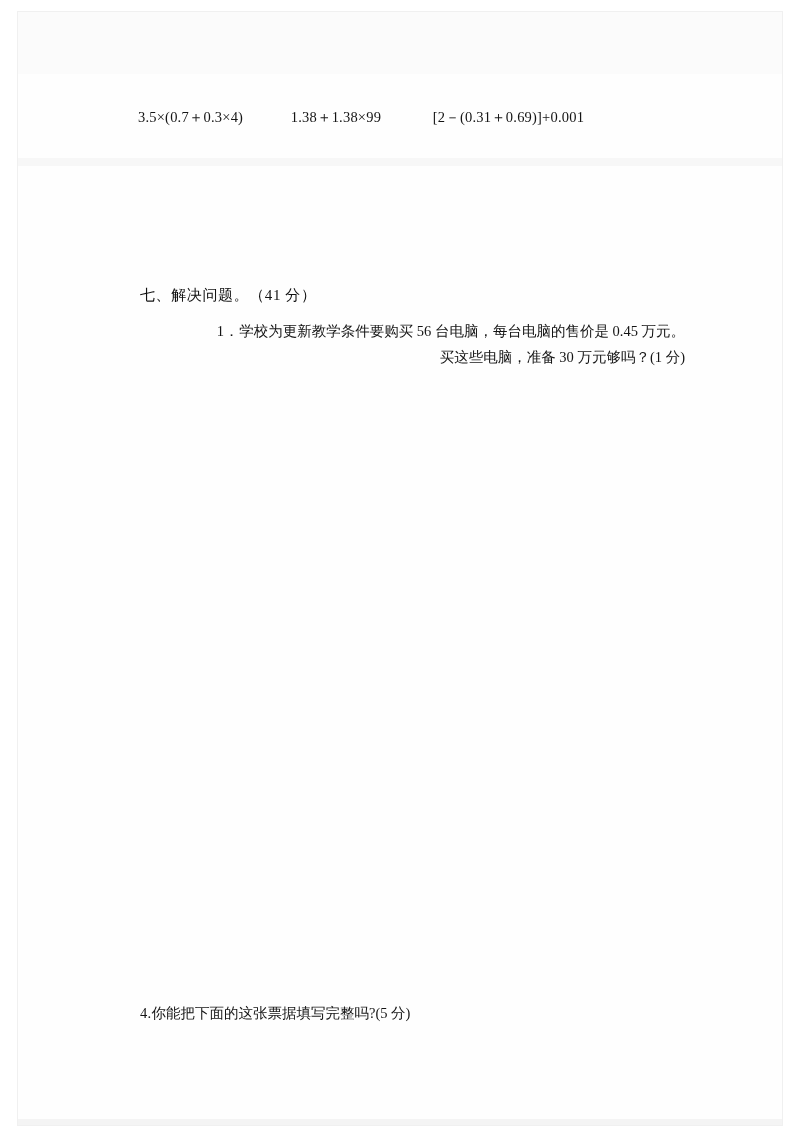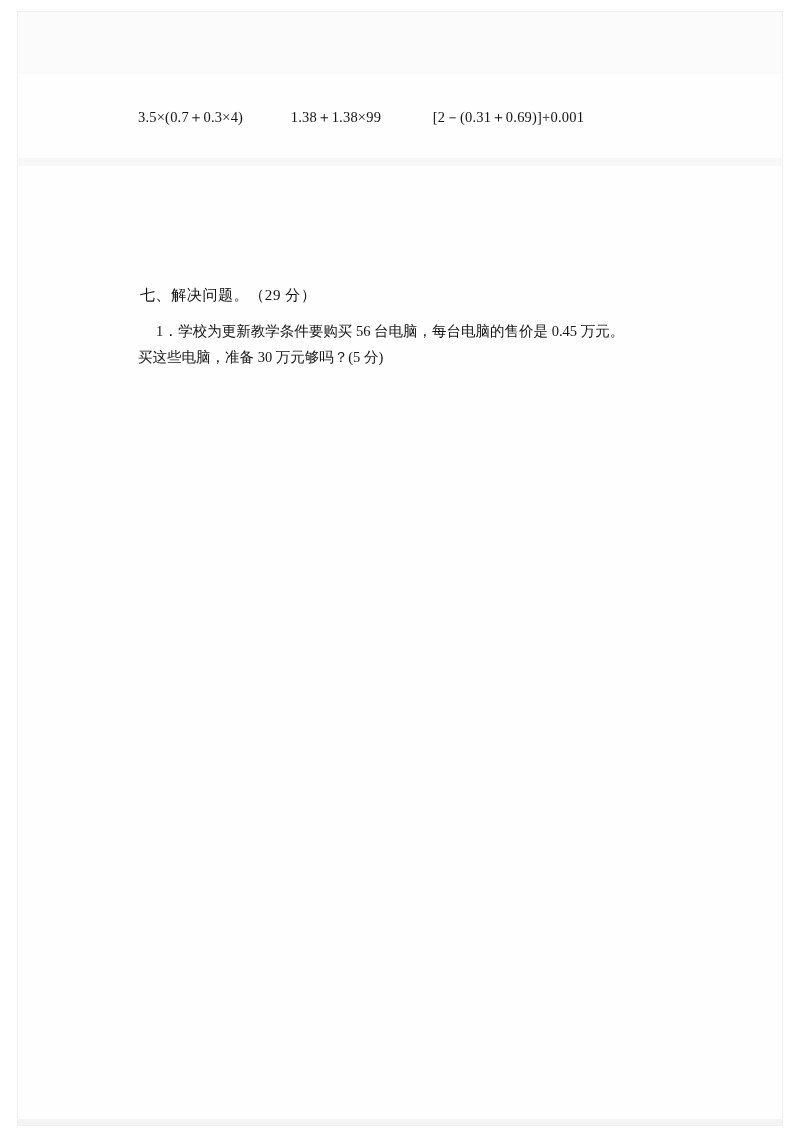--- a/index.html
+++ b/index.html
@@ -83,21 +83,21 @@
     color: #111;
   }
 
   
   .question {
     position: absolute;
     font-size: 14.5px;
     line-height: 26px;
     color: #141414;
   }
-  .q1 { left: 140px; top: 318px; width: 545px; text-indent: 0; }
+  .q1 { left: 140px; top: 318px; width: 545px; text-indent: 0; text-align: right; }
   .q1 .line2 { display: block; margin-left: -2px; }
 
   .q2 { left: 140px; top: 545px; width: 546px; }
   .q3 { left: 140px; top: 770px; width: 546px; }
   .q4 { left: 140px; top: 1000px; width: 546px; font-size: 14.5px; }
 
   .q-num { letter-spacing: 0.3px; }
   .indent { display: inline-block; width: 16px; }
 
   
@@ -137,25 +137,28 @@
   <div class="content">
 
     <div class="expr-row">
       <span class="expr">3.5×(0.7＋0.3×4)</span>
       <span class="expr-gap-1"></span>
       <span class="expr">1.38＋1.38×99</span>
       <span class="expr-gap-2"></span>
       <span class="expr">[2－(0.31＋0.69)]+0.001</span>
     </div>
 
-    <div class="section-title">七、解决问题。（29 分）</div>
+    <div class="section-title">七、解决问题。（41 分）</div>
 
     <div class="question q1">
       <span class="indent"></span><span class="q-num">1．</span><span>学校为更新教学条件要购买 56 台电脑，每台电脑的售价是 0.45 万元。</span>
-      <span class="line2">买这些电脑，准备 30 万元够吗？(5 分)</span>
+      <span class="line2">买这些电脑，准备 30 万元够吗？(1 分)</span>
     </div>
 
 
 
+    <div class="question q4">
+      <span class="q-num">4.</span><span>你能把下面的这张票据填写完整吗?(5 分)</span>
+    </div>
 
 
   </div>
 </div>
 
 </body></html>

